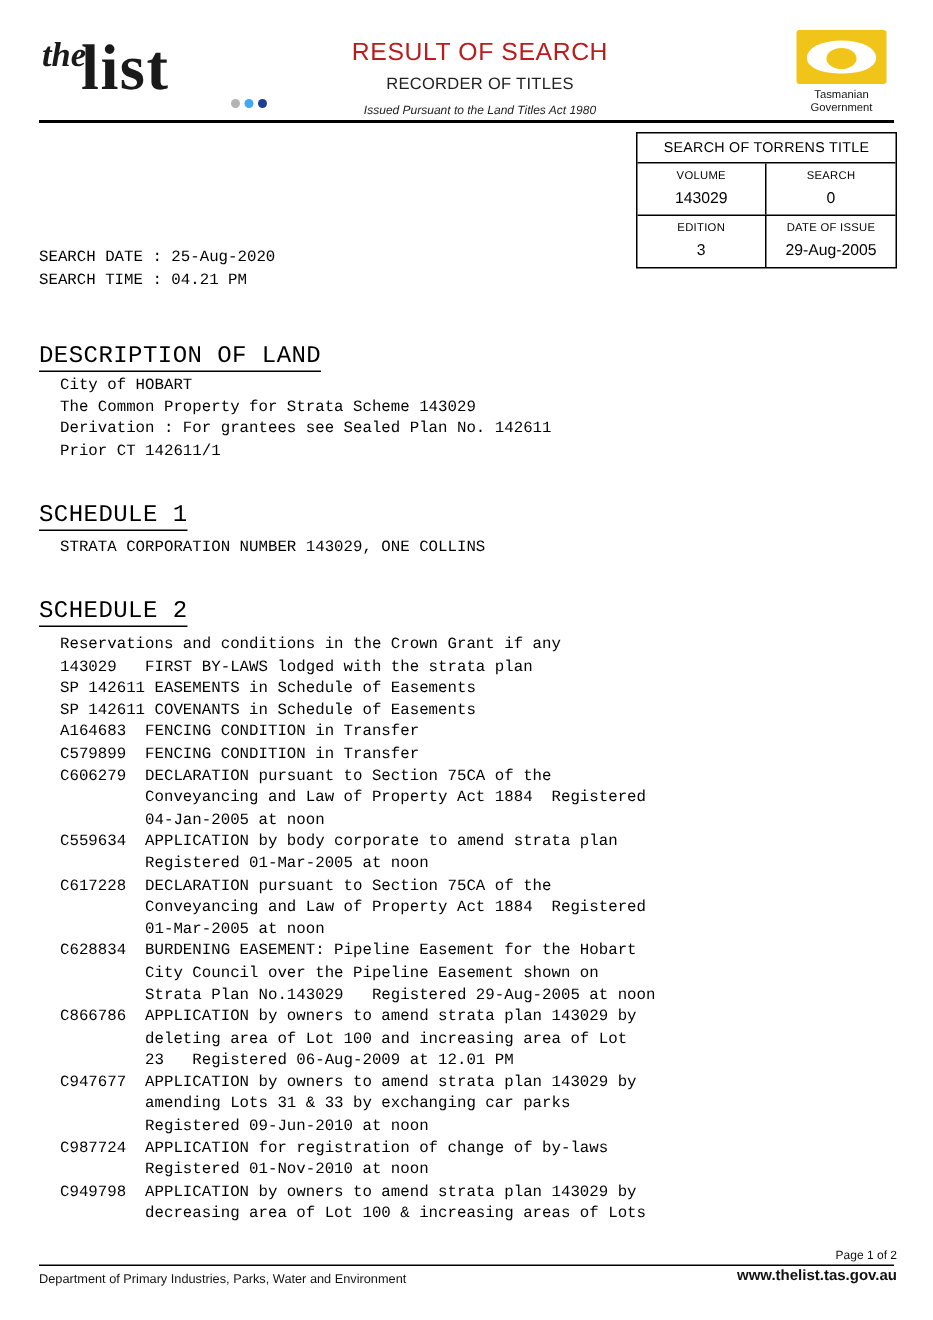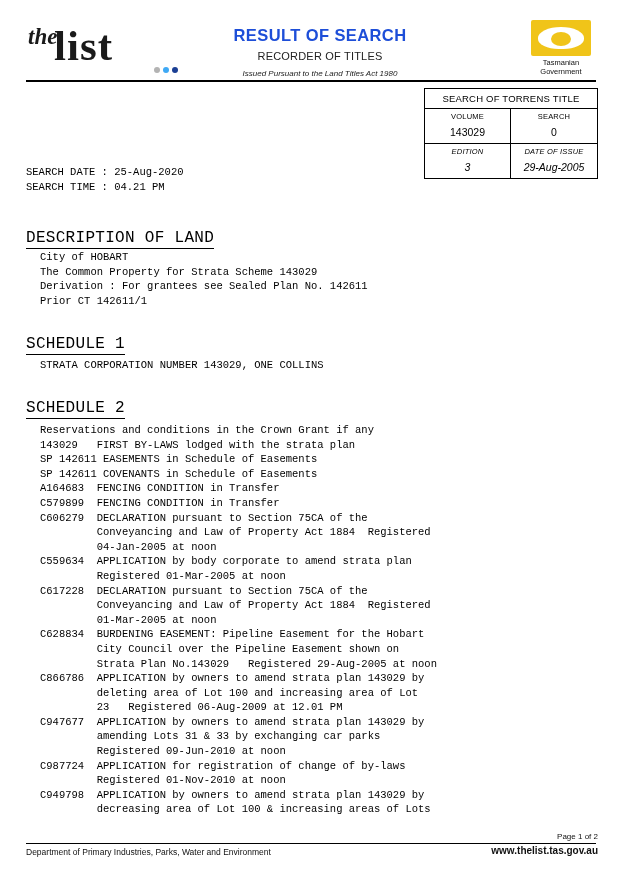--- a/index.html
+++ b/index.html
@@ -74,23 +74,23 @@
 
   .title-block {
     position: absolute;
     left: 180px;
     top: 26px;
     width: 280px;
     text-align: center;
   }
   .title-block .t1 {
     font-size: 16.5px;
-    font-weight: bold;
+    font-weight: normal;
     letter-spacing: 0.4px;
-    color: #1d4ed8;
+    color: #b91c1c;
   }
   .title-block .t2 {
     font-size: 11px;
     margin-top: 5px;
     color: #222;
     letter-spacing: 0.2px;
   }
   .title-block .t3 {
     font-size: 8px;
     margin-top: 7px;
@@ -157,21 +157,21 @@
     text-align: center;
     padding: 4px 2px 4px;
     font-size: 9.5px;
     letter-spacing: 0.2px;
     border-bottom: 1px solid #000;
   }
   .torrens .trow {
     display: flex;
     border-bottom: 1px solid #000;
   }
-  .torrens .trow:last-child { border-bottom: none; font-style: italic; }
+  .torrens .trow:last-child { border-bottom: none; }
   .torrens .tcell {
     flex: 1 1 50%;
     text-align: center;
     box-sizing: border-box;
   }
   .torrens .tcell.left { border-right: 1px solid #000; }
   .torrens .lab {
     font-size: 7.5px;
     padding: 3px 0 3px;
     letter-spacing: 0.2px;

